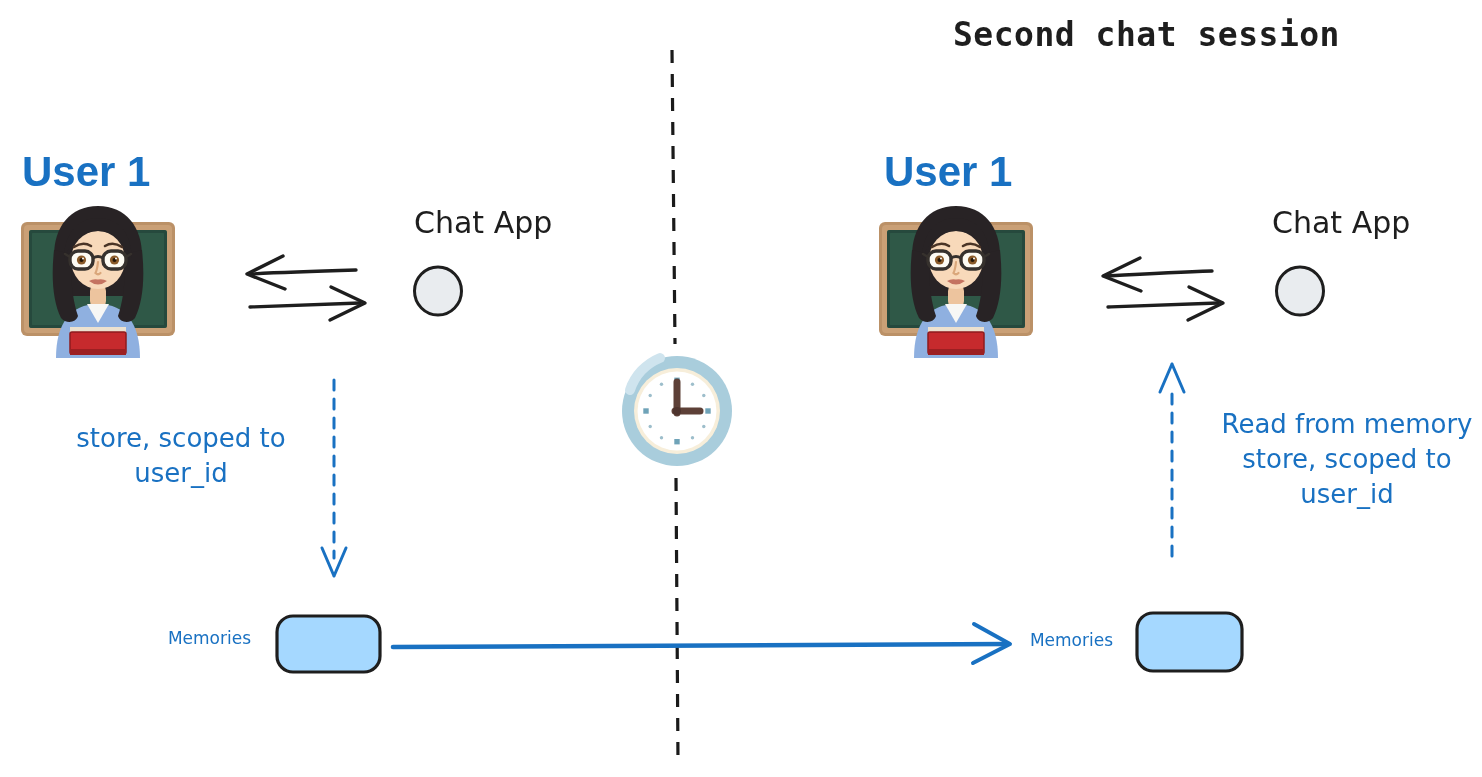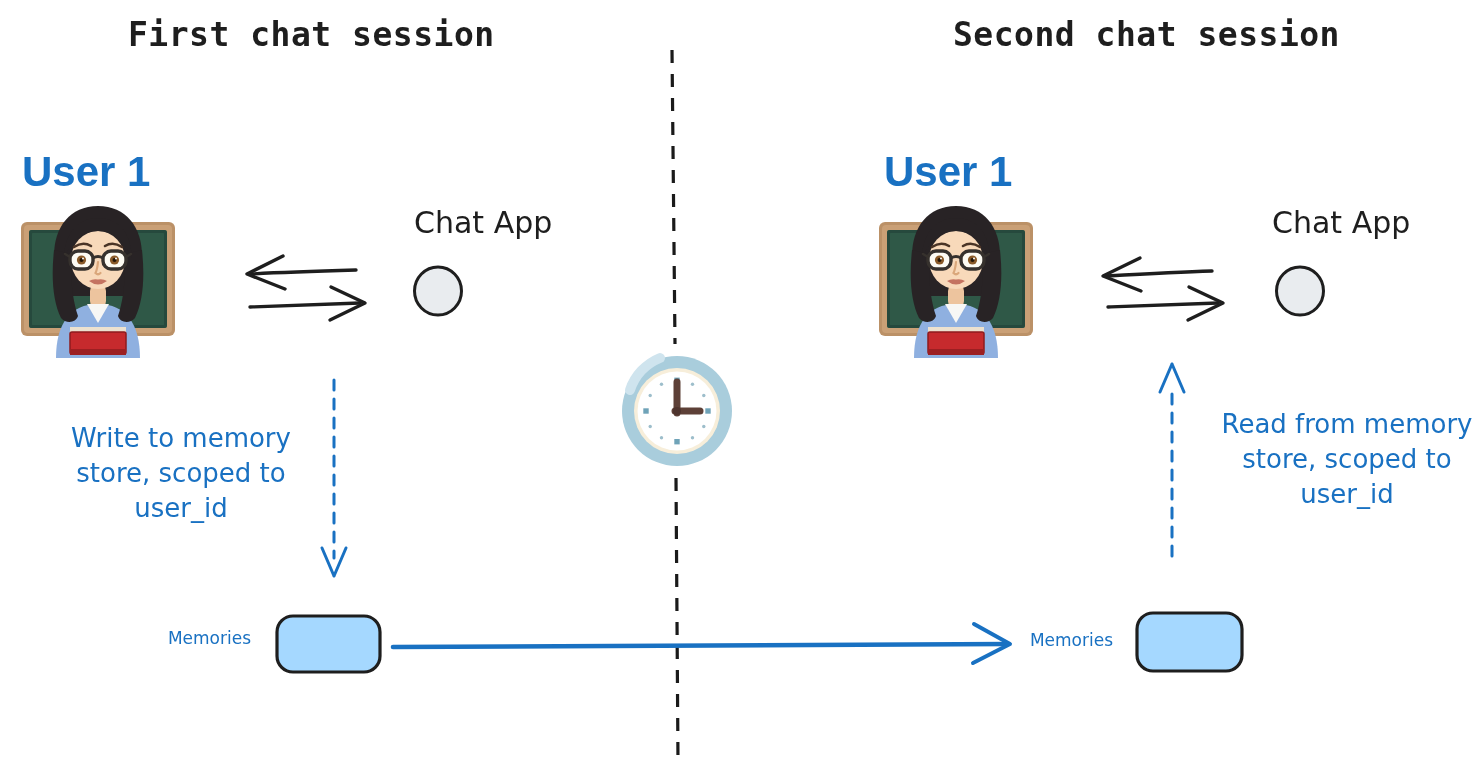--- a/index.html
+++ b/index.html
@@ -171,28 +171,26 @@
 
     <g>
       <path class="blue-stroke" stroke-width="4.6" d="M393 647 L1008 644"></path>
       <path class="blue-stroke" stroke-width="4" d="M974 624 L1010 644 L973 663"></path>
     </g>
 
     <rect class="memory-box" x="277" y="616" width="103" height="56" rx="16"></rect>
     <rect class="memory-box" x="1137" y="613" width="105" height="58" rx="16"></rect>
   </svg>
 
-  <div class="abs session-title" style="left:128px; top:15px;">First chat session</div>
   <div class="abs user-label" style="left:22px; top:148px;">User 1</div>
   <svg class="emoji-svg" viewBox="0 0 156 158" style="left:20px; top:200px;">
       <use href="#teacher-emoji"></use>
     </svg>
   <div class="abs hand-ink" style="left:383px; top:205px; width:132px;">Chat App</div>
   <div class="abs note-text" style="left:48px; top:421px; width:266px;">
-    <div>Write to memory</div>
     <div>store, scoped to</div>
     <div>user_id</div>
   </div>
   <div class="abs memories-label" style="left:162px; top:628px; width:95px;">Memories</div>
 
   <div class="abs session-title" style="left:953px; top:15px;">Second chat session</div>
   <div class="abs user-label" style="left:884px; top:148px;">User 1</div>
   <svg class="emoji-svg" viewBox="0 0 156 158" style="left:878px; top:200px;">
       <use href="#teacher-emoji"></use>
     </svg>

